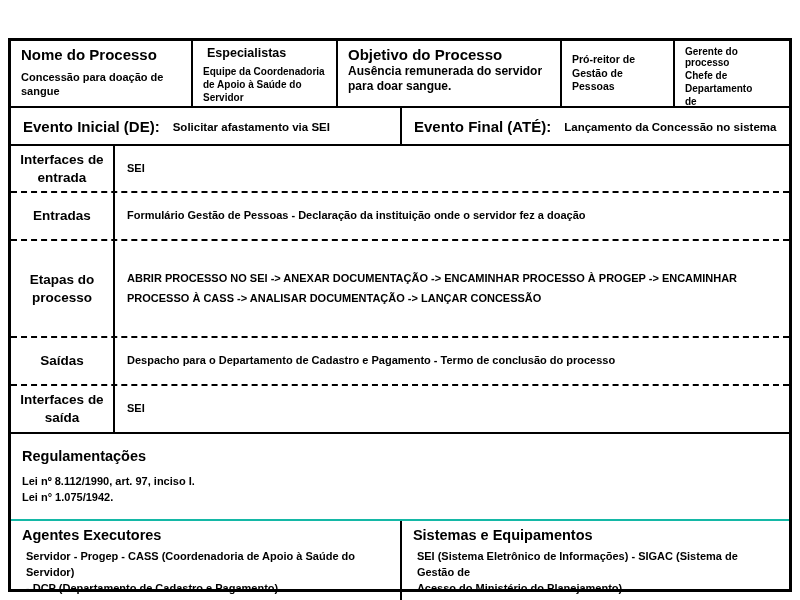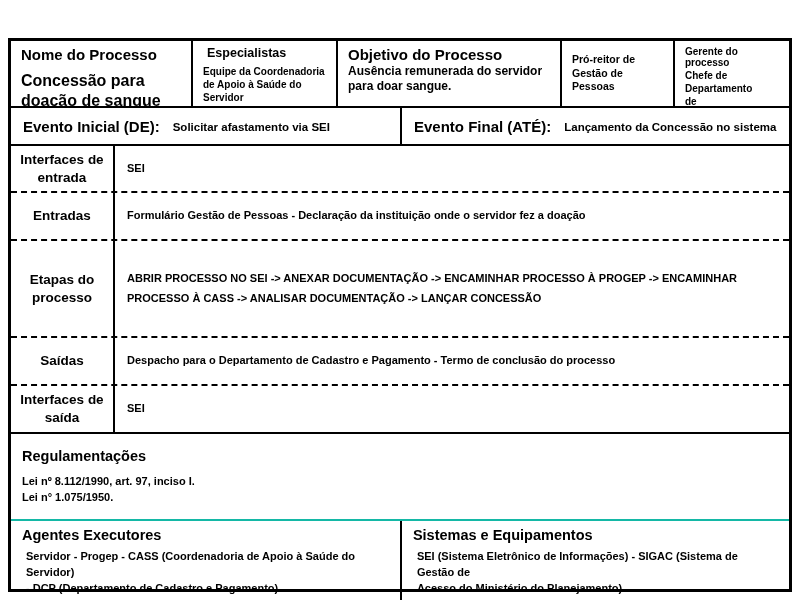--- a/index.html
+++ b/index.html
@@ -8,21 +8,21 @@
   .tbl{position:absolute;left:8px;top:38px;width:784px;height:554px;
        border:3px solid #000;box-sizing:border-box;background:#fff;}
   .row{display:flex;width:100%;box-sizing:border-box;}
   .row *{box-sizing:border-box;}
 
   
   .rA{height:67px;border-bottom:2px solid #000;}
   .cA{padding:5px 8px 0 10px;overflow:hidden;}
   .cA + .cA{border-left:2px solid #000;}
   .cA1{width:180px;} .cA2{width:145px;} .cA3{width:224px;} .cA4{width:113px;} .cA5{width:99px;}
-  .tNome{font-size:15px;} .subNome{font-size:16px;margin-top:8px;line-height:1.25;}
+  .tNome{font-size:15px;} .subNome{font-size:11px;margin-top:8px;line-height:1.25;}
   .tEsp{font-size:12.5px;padding-left:4px;} .subEsp{font-size:10px;margin-top:5px;line-height:1.3;}
   .tObj{font-size:15px;} .subObj{font-size:12px;margin-top:1px;line-height:1.25;}
   .tDono{font-size:11px;} .subDono{font-size:10.5px;margin-top:7px;line-height:1.3;}
   .tGer{font-size:10px;} .subGer{font-size:10px;margin-top:1px;line-height:1.3;}
 
   
   .rB{height:38px;border-bottom:2px solid #000;}
   .cB{width:389px;display:flex;align-items:center;padding-left:12px;}
   .cB + .cB{border-left:2px solid #000;}
   .evLbl{font-size:15px;}
@@ -111,21 +111,21 @@
 
   <div class="row rC5">
     <div class="cLabel">Interfaces de saída</div>
     <div class="cContent">SEI</div>
   </div>
 
   <div class="rD">
     <div class="regTitle">Regulamentações</div>
     <div class="regLines">
       <div>Lei nº 8.112/1990, art. 97, inciso I.</div>
-      <div>Lei n° 1.075/1950.</div>
+      <div>Lei n° 1.075/1942.</div>
     </div>
   </div>
 
   <div class="row rE">
     <div class="cE">
       <div class="eTitle">Agentes Executores</div>
       <div class="eText">Servidor - Progep - CASS (Coordenadoria de Apoio à Saúde do Servidor)
 - DCP (Departamento de Cadastro e Pagamento)</div>
     </div>
     <div class="cE">

